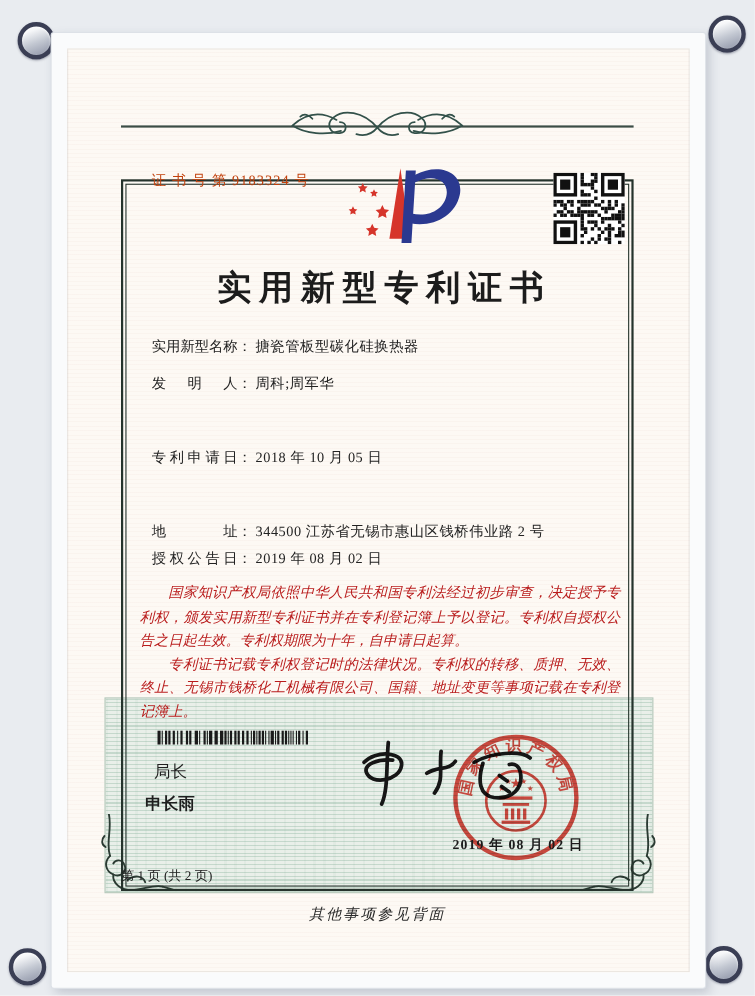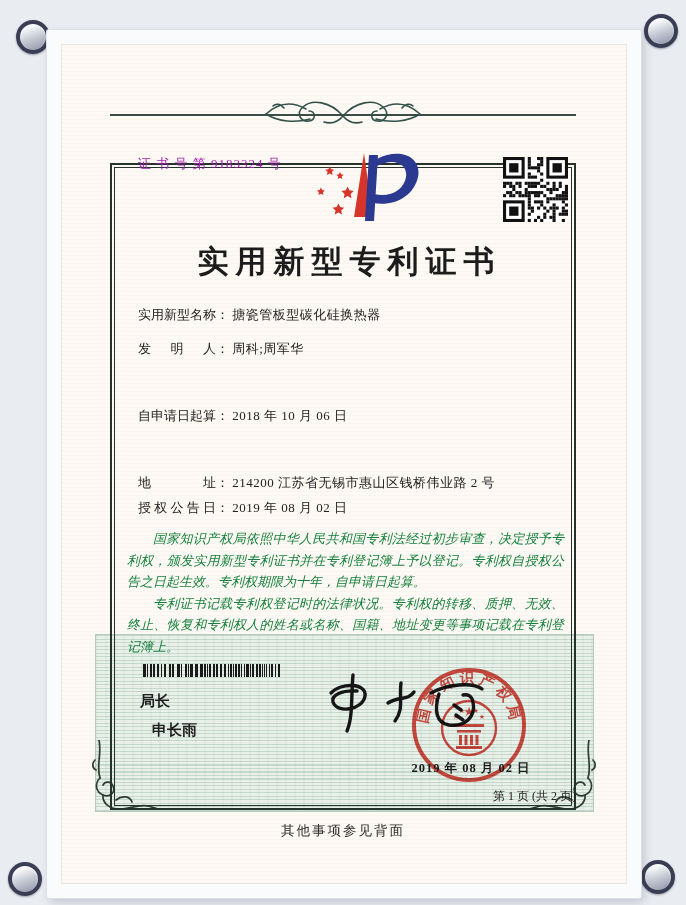--- a/index.html
+++ b/index.html
@@ -45,60 +45,60 @@
     border:1px solid #b7c9bb;
   }
 
   
   .frame{
     left:110px;top:163px;width:466px;height:647px;
     border:2.5px solid #25332c; box-sizing:border-box;
   }
   .frame::after{content:"";position:absolute;inset:2px;border:1px solid #25332c;}
 
-  .cert-no{left:138px;top:155px;font-size:13px;color:#a21caf;letter-spacing:1px;}
+  .cert-no{left:138px;top:155px;font-size:13px;color:#c2410c;letter-spacing:1px;}
 
   .logo{left:300px;top:149px;}
   .qr{left:503px;top:157px;}
 
   .title{
     left:110px;top:241px;width:472px;text-align:center;
     font-size:31px;font-weight:700;color:#1c1c1c;letter-spacing:7px;
     text-indent:7px; 
   }
 
   .field-row{position:absolute;left:138px;font-size:13px;color:#222;white-space:nowrap;}
   .flabel{
     display:inline-block;width:78px;text-align:justify;text-align-last:justify;
     vertical-align:bottom;
   }
   .fvalue{letter-spacing:.5px;}
   .row7b{position:absolute;left:350px;top:0;}
 
   .paras{
     left:127px;top:528px;width:437px;font-size:13px;line-height:21.5px;
-    color:#15803d;font-style:italic;text-align:justify;
+    color:#b91c1c;font-style:italic;text-align:justify;
   }
   .paras p{margin:0;text-indent:2em;}
 
   .barcode{left:143px;top:664px;}
 
-  .officer-title{left:140px;top:692px;font-family:"Liberation Sans","DejaVu Sans",sans-serif;font-weight:700;font-size:15px;color:#1f1f1f;}
-  .officer-name{left:152px;top:721px;font-family:Liberation Mono, monospace;font-weight:700;font-size:15px;color:#1f1f1f;}
+  .officer-title{left:140px;top:692px;font-family:"Liberation Sans","DejaVu Sans",sans-serif;font-weight:400;font-size:15px;color:#1f1f1f;}
+  .officer-name{left:132px;top:721px;font-family:Liberation Mono, monospace;font-weight:700;font-size:15px;color:#1f1f1f;}
 
   .signature{left:315px;top:663px;}
 
   .seal{left:410px;top:666px;mix-blend-mode:multiply;}
   .seal-date{
     left:396px;top:760px;width:150px;text-align:center;
     font-size:12.5px;font-weight:700;color:#1b1b1b;letter-spacing:1px;z-index:5;
   }
 
-  .page-num{left:110px;top:788px;width:466px;text-align:right;font-size:12px;color:#222;}
-  .back-note{left:110px;top:822px;width:466px;text-align:center;font-size:13.5px;color:#2a2a2a;letter-spacing:2px;}
+  .page-num{left:110px;top:788px;width:466px;text-align:left;font-size:12px;color:#222;}
+  .back-note{left:110px;top:822px;width:466px;text-align:center;font-size:13.5px;font-style:italic;color:#2a2a2a;letter-spacing:2px;}
 
   .corner-flourish{left:90px;top:740px;}
   .corner-flourish.right{left:530px;transform:scaleX(-1);}
 </style>
 </head>
 <body>
 
 <div class="stage">
 
   <div class="screw" style="left:16px;top:20px;"></div>
@@ -305,35 +305,35 @@
 
   <div class="field-row" style="top:306px;">
     <span class="flabel">实用新型名称</span><span>：</span>
     <span class="fvalue">搪瓷管板型碳化硅换热器</span>
   </div>
   <div class="field-row" style="top:340px;">
     <span class="flabel">发　明　人</span><span>：</span>
     <span class="fvalue">周科;周军华</span>
   </div>
   <div class="field-row" style="top:407px;">
-    <span class="flabel">自申请日起算</span><span>：</span>
-    <span class="fvalue">2018 年 10 月 06 日</span>
+    <span class="flabel">专利申请日</span><span>：</span>
+    <span class="fvalue">2018 年 10 月 05 日</span>
   </div>
   <div class="field-row" style="top:474px;">
     <span class="flabel">地　　址</span><span>：</span>
-    <span class="fvalue">214200 江苏省无锡市惠山区钱桥伟业路 2 号</span>
+    <span class="fvalue">344500 江苏省无锡市惠山区钱桥伟业路 2 号</span>
   </div>
   <div class="field-row" style="top:499px;width:430px;">
     <span class="flabel">授权公告日</span><span>：</span>
     <span class="fvalue">2019 年 08 月 02 日</span>
   </div>
 
   <div class="abs paras">
     <p>国家知识产权局依照中华人民共和国专利法经过初步审查，决定授予专利权，颁发实用新型专利证书并在专利登记簿上予以登记。专利权自授权公告之日起生效。专利权期限为十年，自申请日起算。</p>
-    <p>专利证书记载专利权登记时的法律状况。专利权的转移、质押、无效、终止、恢复和专利权人的姓名或名称、国籍、地址变更等事项记载在专利登记簿上。</p>
+    <p>专利证书记载专利权登记时的法律状况。专利权的转移、质押、无效、终止、无锡市钱桥化工机械有限公司、国籍、地址变更等事项记载在专利登记簿上。</p>
   </div>
 
   <svg class="abs barcode" width="138" height="13" viewBox="0 0 138 13">
       <rect x="0" y="0" width="3" height="13" fill="#1a1a1a"></rect>
       <rect x="4" y="0" width="1" height="13" fill="#1a1a1a"></rect>
       <rect x="7" y="0" width="2" height="13" fill="#1a1a1a"></rect>
       <rect x="10" y="0" width="2" height="13" fill="#1a1a1a"></rect>
       <rect x="14" y="0" width="2" height="13" fill="#1a1a1a"></rect>
       <rect x="18" y="0" width="1" height="13" fill="#1a1a1a"></rect>
       <rect x="21" y="0" width="2" height="13" fill="#1a1a1a"></rect>

